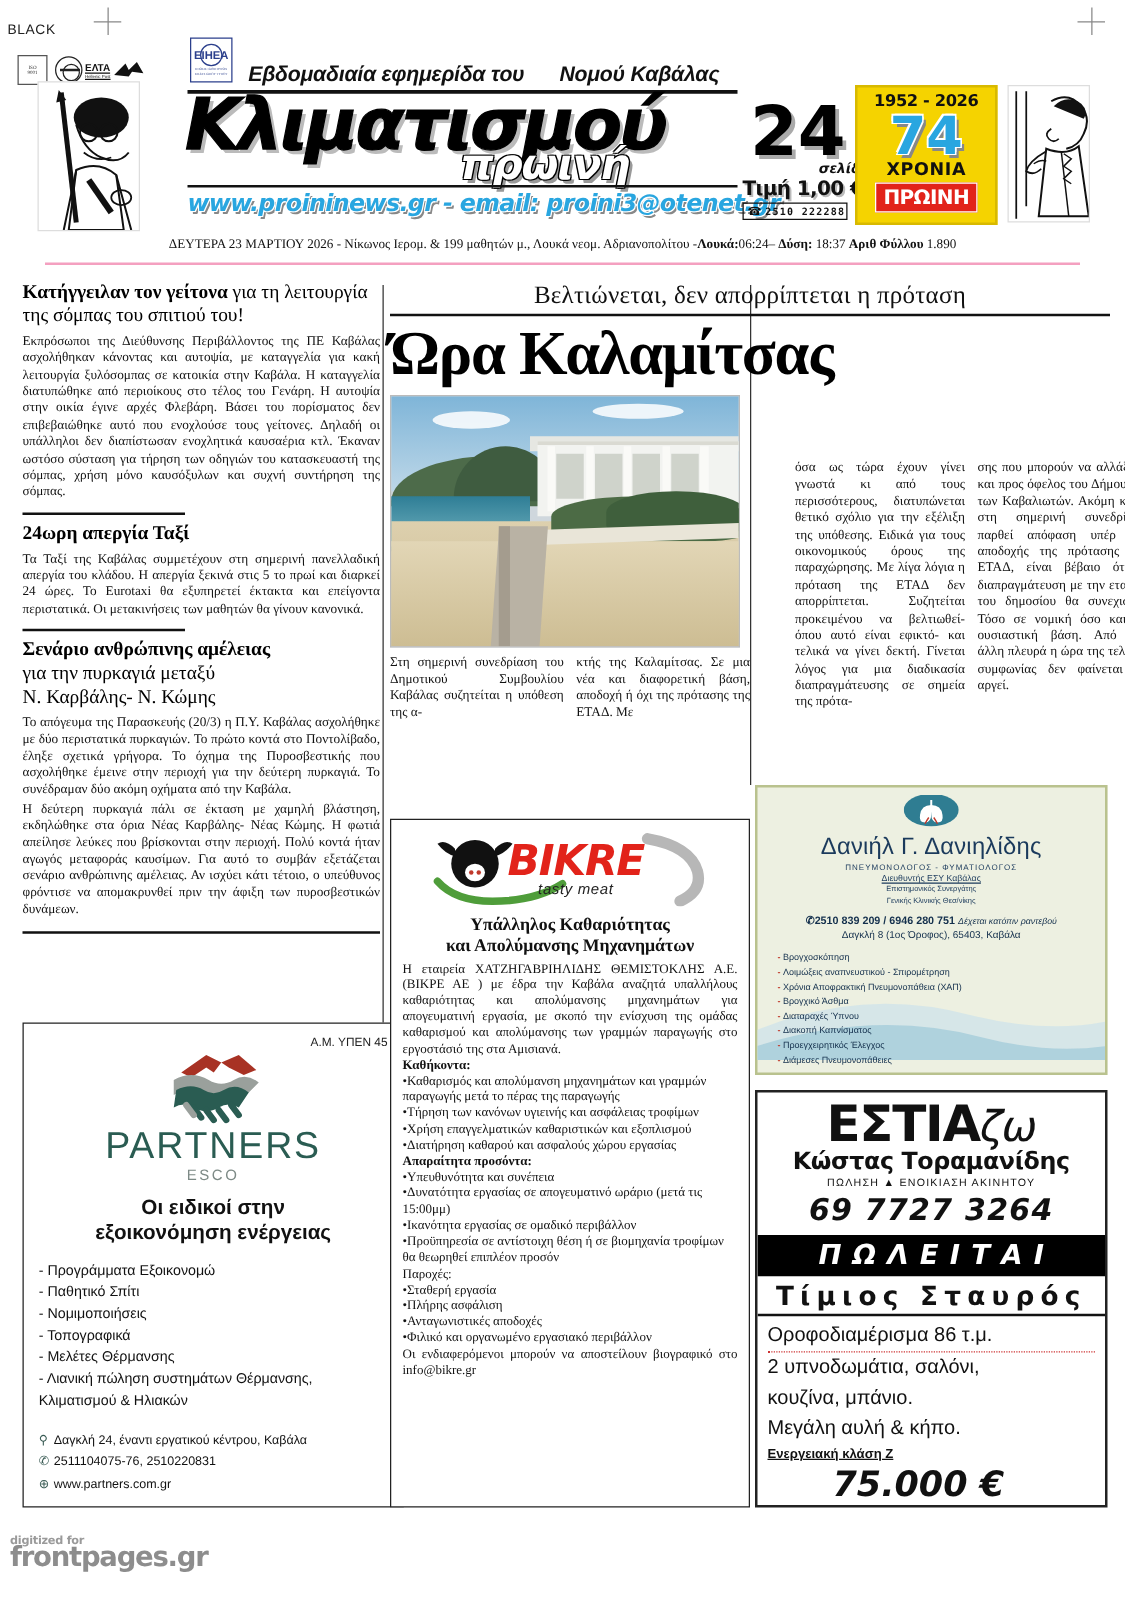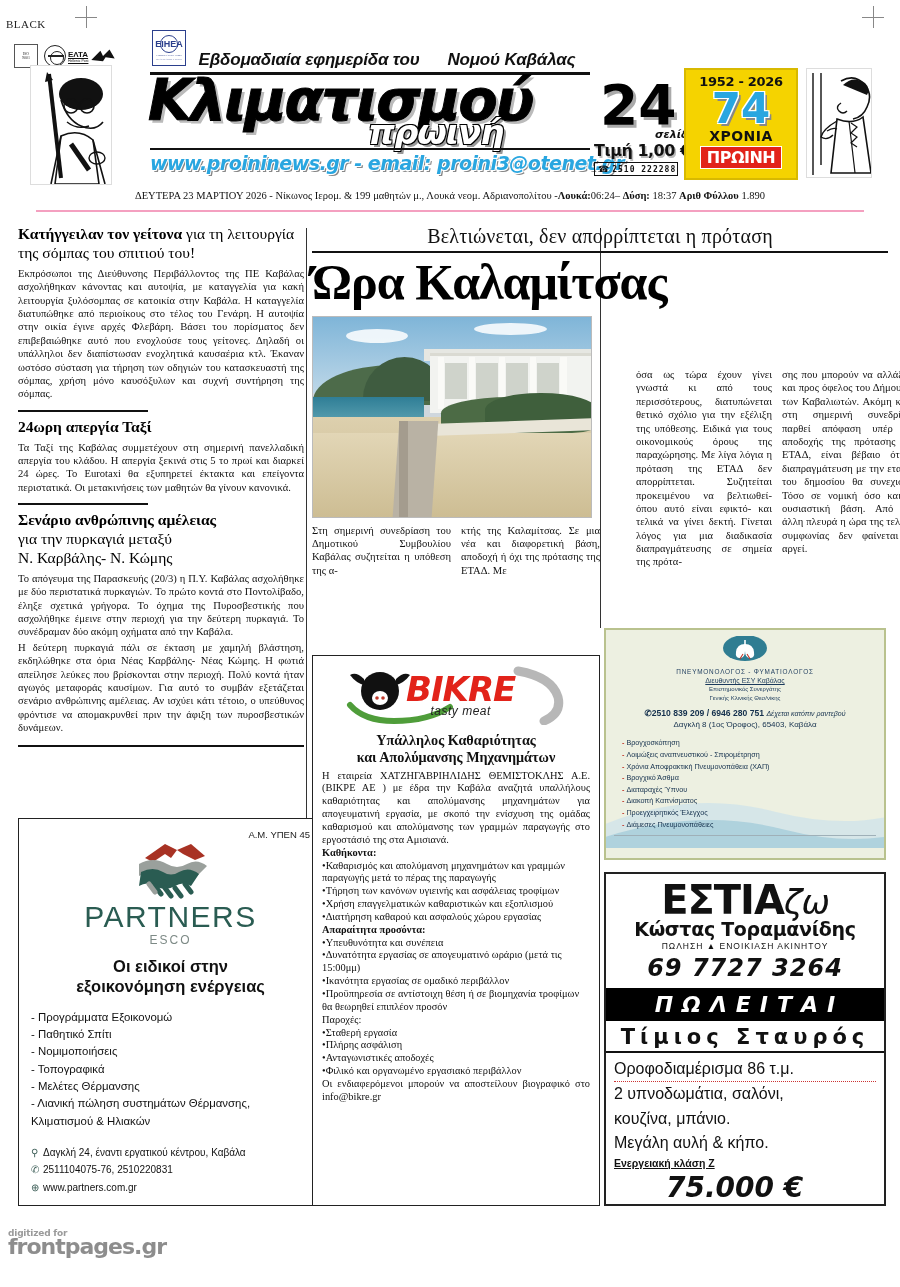--- a/index.html
+++ b/index.html
@@ -8,21 +8,21 @@
     width:900px; height:1287px;
     background:#ffffff;
     font-family:"Liberation Serif", serif;
     color:#111;
     position:relative;
     overflow:hidden;
   }
   .page { position:relative; width:900px; height:1287px; }
 
   
-  .black-label{position:absolute;left:6px;top:18px;font-size:11px;font-family:Liberation Serif, serif;letter-spacing:.5px;color:#222;text-align:right;}
+  .black-label{position:absolute;left:6px;top:18px;font-size:11px;font-family:Liberation Sans, sans-serif;letter-spacing:.5px;color:#222;text-align:right;}
   .cropmark{position:absolute;background:transparent;}
   .cropmark .v{position:absolute;background:#888;width:1px;height:22px;left:11px;top:0;}
   .cropmark .h{position:absolute;background:#888;height:1px;width:22px;left:0;top:11px;}
 
   
   .masthead{position:absolute;left:0;top:0;width:900px;height:215px;}
   .certs{position:absolute;left:14px;top:44px;display:flex;gap:6px;align-items:center;}
   .cert-box{width:24px;height:24px;border:1px solid #555;display:flex;align-items:center;justify-content:center;font-size:4px;line-height:1.1;text-align:center;color:#333;}
   .elta{display:flex;align-items:center;gap:2px;}
   .elta-circle{width:22px;height:22px;border-radius:50%;border:1.6px solid #222;position:relative;}
@@ -449,20 +449,21 @@
       <path d="M0 60 q90 -40 180 -16 q80 20 140 -4 v40 H0 z" fill="#cfe4ea" opacity=".8"></path>
       <path d="M0 72 q100 -34 190 -10 q70 18 130 0 v22 H0 z" fill="#9ec9d8" opacity=".7"></path>
     </svg>
     <svg class="doc-logo" width="44" height="30" viewBox="0 0 44 30">
       <ellipse cx="22" cy="12" rx="22" ry="13" fill="#2f7d92"></ellipse>
       <path d="M22 4 v10" stroke="#fff" stroke-width="1.6"></path>
       <path d="M22 8 q-8 0 -9 8 q-1 6 4 6 q5 0 5 -7 z" fill="#fff"></path>
       <path d="M22 8 q8 0 9 8 q1 6 -4 6 q-5 0 -5 -7 z" fill="#fff"></path>
       <path d="M20 18 q-2 3 -3 5 M24 18 q2 3 3 5" stroke="#c0392b" stroke-width="1.1" fill="none"></path>
     </svg>
+    <div class="doc-name">Δανιήλ Γ. Δανιηλίδης</div>
     <div class="doc-spec">ΠΝΕΥΜΟΝΟΛΟΓΟΣ - ΦΥΜΑΤΙΟΛΟΓΟΣ</div>
     <div class="doc-pos">Διευθυντής ΕΣΥ Καβάλας</div>
     <div class="doc-pos2">Επιστημονικός Συνεργάτης</div>
     <div class="doc-pos2">Γενικής Κλινικής Θεσ/νίκης</div>
     <div class="doc-tel">
       <span>✆</span><span>2510 839 209 / 6946 280 751</span>
       <i>Δέχεται κατόπιν ραντεβού</i>
     </div>
     <div class="doc-addr">Δαγκλή 8 (1ος Όροφος), 65403, Καβάλα</div>
     <div class="doc-list">

